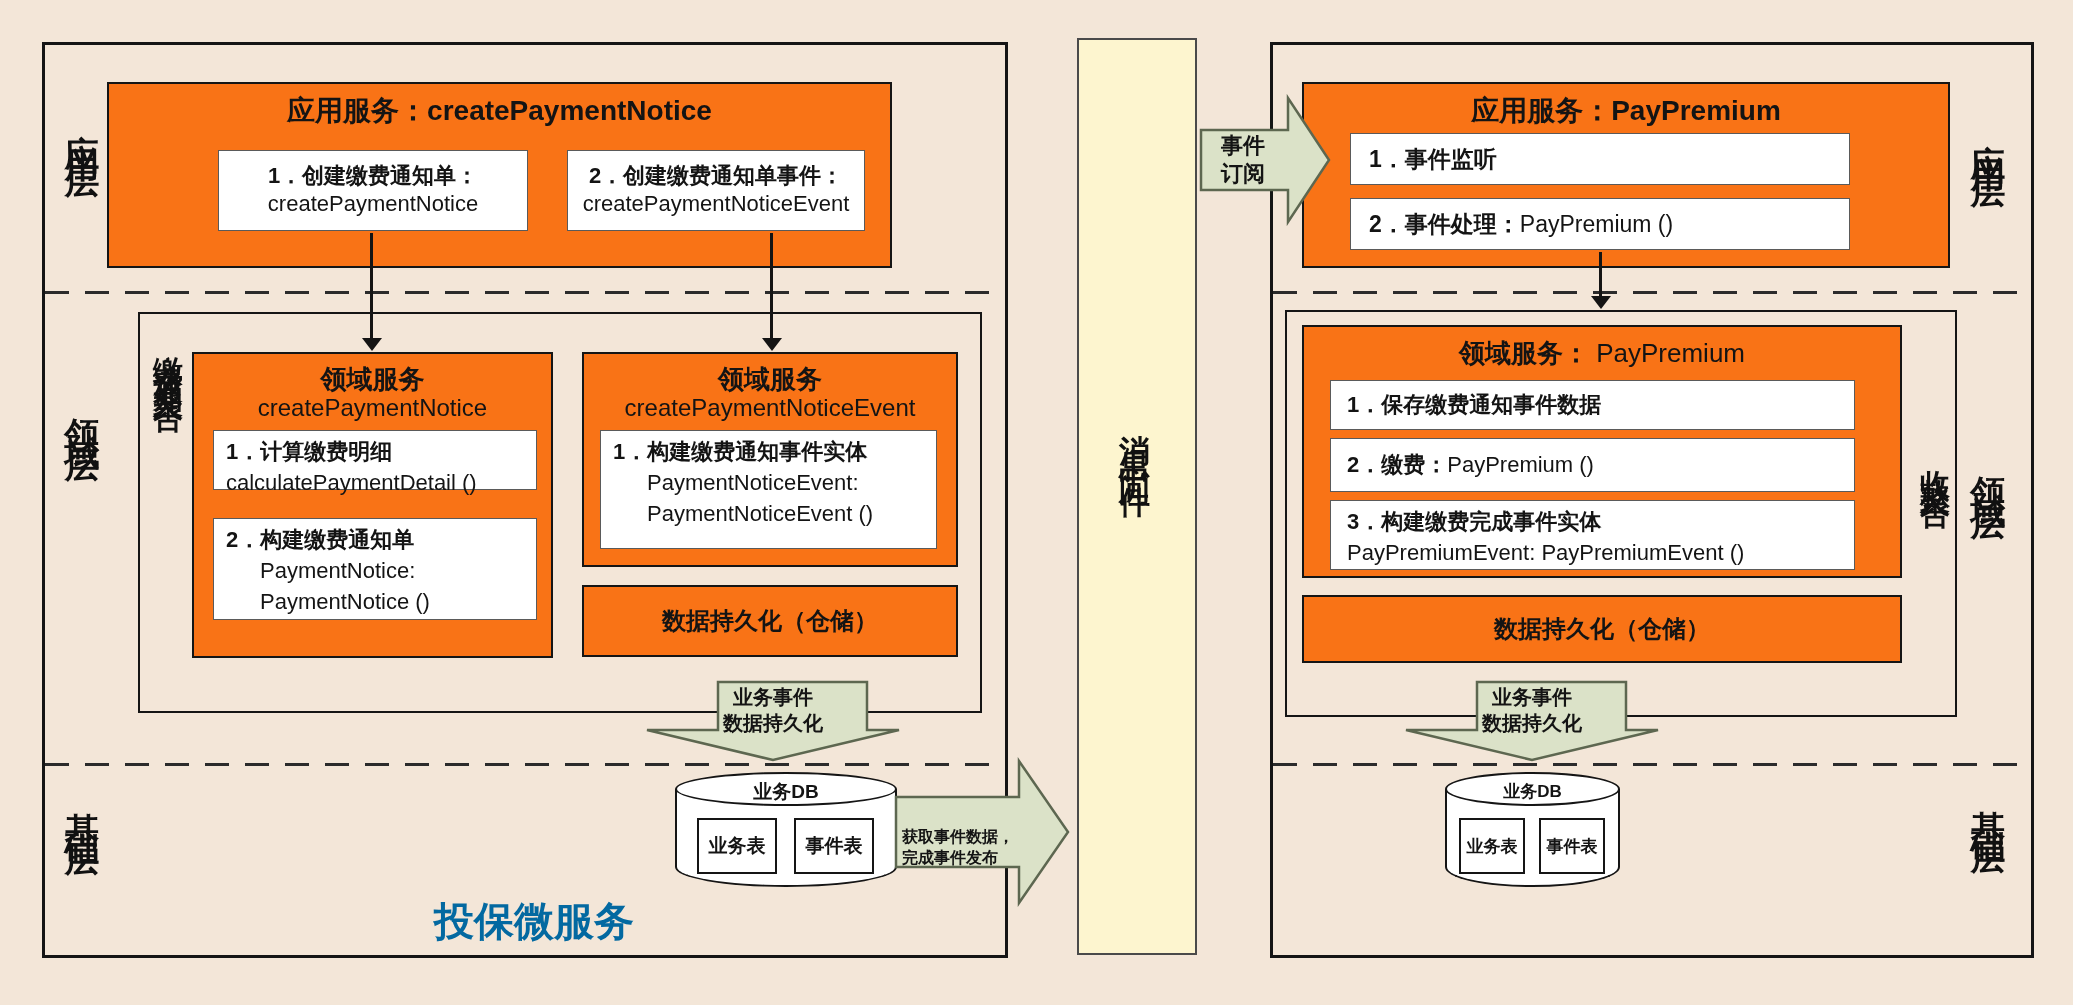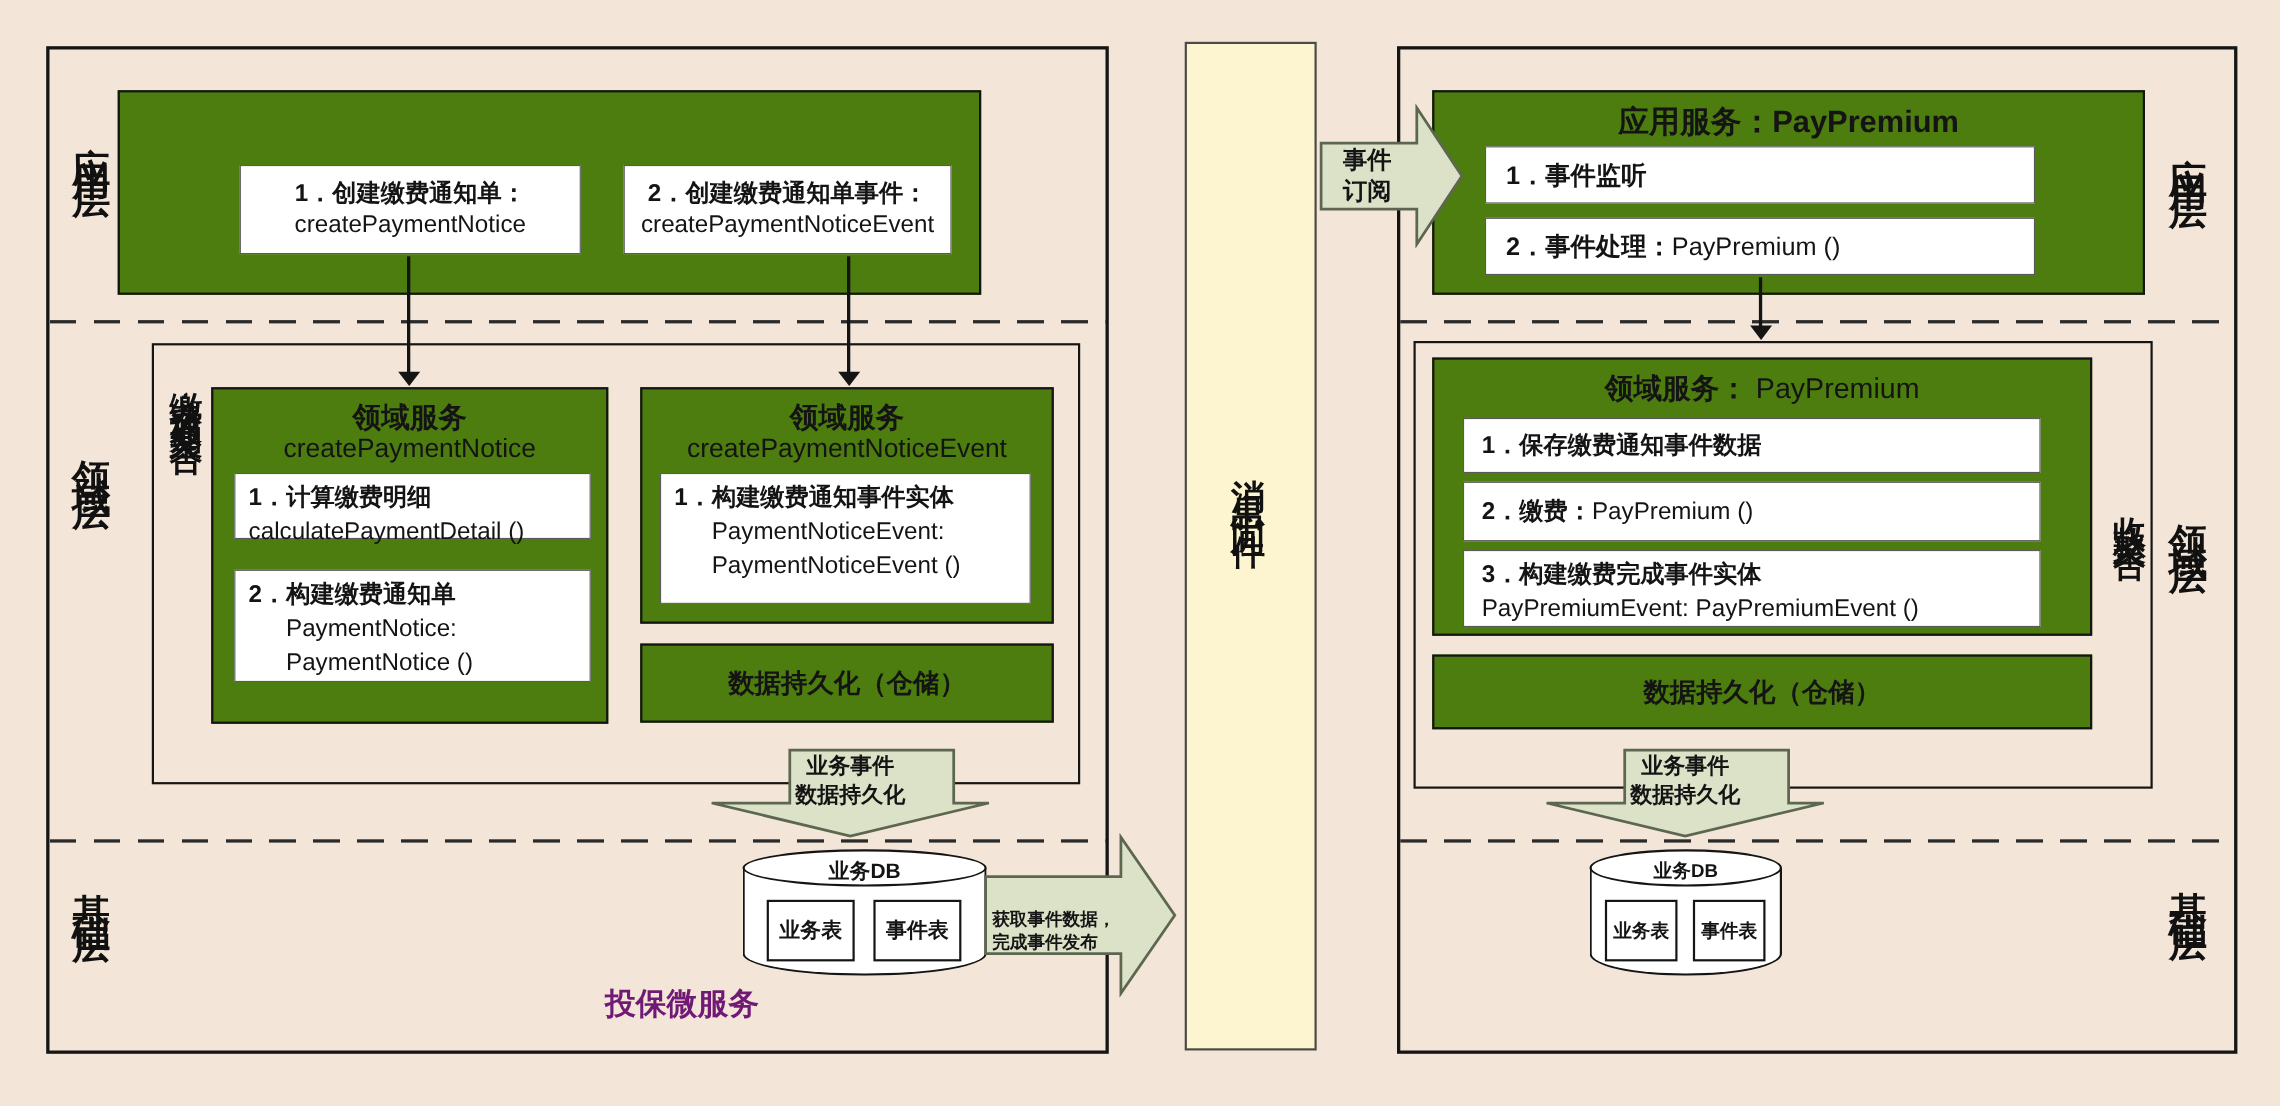--- a/index.html
+++ b/index.html
@@ -2,58 +2,59 @@
 <html><head>
 <meta charset="utf-8">
 <style>
   html,body{margin:0;padding:0;background:#f3e6d8;}
   #stage{
     position:relative;width:2073px;height:1005px;background:#f3e6d8;
     font-family:"Liberation Sans","DejaVu Sans",sans-serif;color:#141414;
     overflow:hidden;
   }
   .panel{position:absolute;border:3px solid #151515;box-sizing:border-box;background:transparent;}
-  .box{position:absolute;background:#4d7c0f;border:2.5px solid #151515;box-sizing:border-box;}
+  .box{position:absolute;background:#f97316;border:2.5px solid #151515;box-sizing:border-box;}
   .ibox{position:absolute;background:#ffffff;border:1.8px solid #5a5a5a;box-sizing:border-box;}
   .dash{position:absolute;height:3px;background:repeating-linear-gradient(90deg,#2b2b2b 0 24px,transparent 24px 40px);}
   .vlabel{position:absolute;writing-mode:vertical-rl;text-orientation:upright;font-weight:bold;color:#111;}
   .layerlab{font-size:35px;letter-spacing:16px;}
   .agglab{font-size:30px;letter-spacing:9px;}
   .av{position:absolute;width:3px;background:#141414;}
   .av::after{content:"";position:absolute;left:50%;transform:translateX(-50%);bottom:-12px;
     border:10px solid transparent;border-top:13px solid #141414;border-bottom:0;}
   .ctr{text-align:center;}
   .b{font-weight:bold;}
   .abs{position:absolute;}
   .cyl-top{position:absolute;background:#fff;border:2.5px solid #151515;border-radius:50%;box-sizing:border-box;z-index:3;}
   .cyl-body{position:absolute;background:#fff;border:2.5px solid #151515;border-top:none;box-sizing:border-box;
     border-radius:0 0 50% 50% / 0 0 20px 20px;z-index:2;}
   .dbtable{position:absolute;background:#fff;border:2.5px solid #151515;box-sizing:border-box;z-index:4;
     display:flex;align-items:center;justify-content:center;font-weight:bold;}
   .garrow-text{position:absolute;font-weight:bold;line-height:1.32;z-index:6;}
   svg.garrow{position:absolute;z-index:5;}
   .flexc{display:flex;align-items:center;}
-  .redtitle{position:absolute;font-weight:bold;font-size:28px;color:#701a75;text-align:right;}
+  .redtitle{position:absolute;font-weight:bold;font-size:40px;color:#0369a1;text-align:center;}
   .codeline{padding-left:34px;}
   .itempad{padding:6px 10px 4px 12px;font-size:22px;line-height:1.4;}
 </style>
 </head>
 <body>
 
 <div id="stage">
 
   <div class="panel" style="left:42px;top:42px;width:966px;height:916px;"></div>
   <div class="dash" style="left:45px;top:291px;width:960px;"></div>
   <div class="dash" style="left:45px;top:763px;width:960px;"></div>
 
   <div class="vlabel layerlab" style="left:58px;top:106px;height:190px;">应用层</div>
   <div class="vlabel layerlab" style="left:58px;top:390px;height:190px;">领域层</div>
   <div class="vlabel layerlab" style="left:58px;top:784px;height:180px;">基础层</div>
 
   <div class="box" style="left:107px;top:82px;width:785px;height:186px;"></div>
+  <div class="abs ctr b" style="left:107px;top:92px;width:785px;font-size:28px;">应用服务：createPaymentNotice</div>
   <div class="ibox" style="left:218px;top:150px;width:310px;height:81px;">
     <div class="ctr b" style="margin-top:10px;font-size:22px;">1．创建缴费通知单：</div>
     <div class="ctr" style="font-size:22px;">createPaymentNotice</div>
   </div>
   <div class="ibox" style="left:567px;top:150px;width:298px;height:81px;">
     <div class="ctr b" style="margin-top:10px;font-size:22px;">2．创建缴费通知单事件：</div>
     <div class="ctr" style="font-size:22px;">createPaymentNoticeEvent</div>
   </div>
 
   <div class="av" style="left:370px;top:233px;height:106px;"></div>

